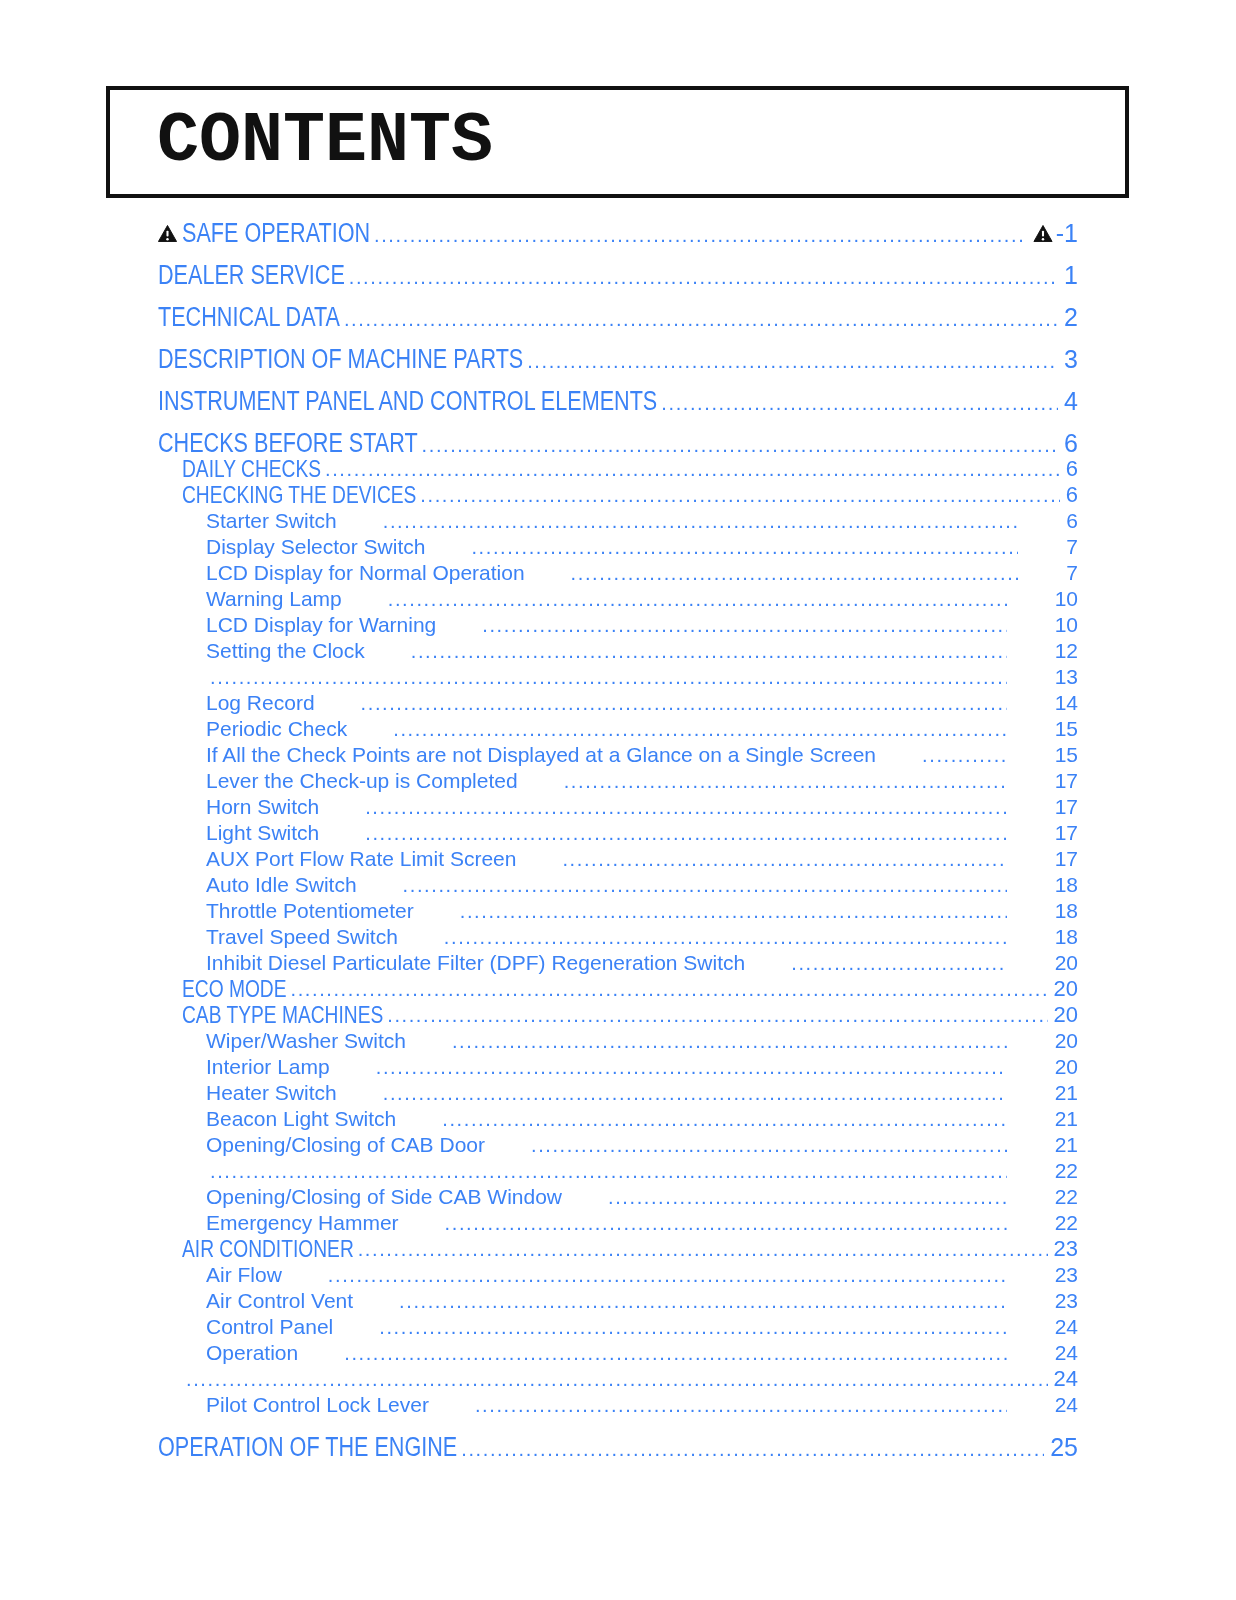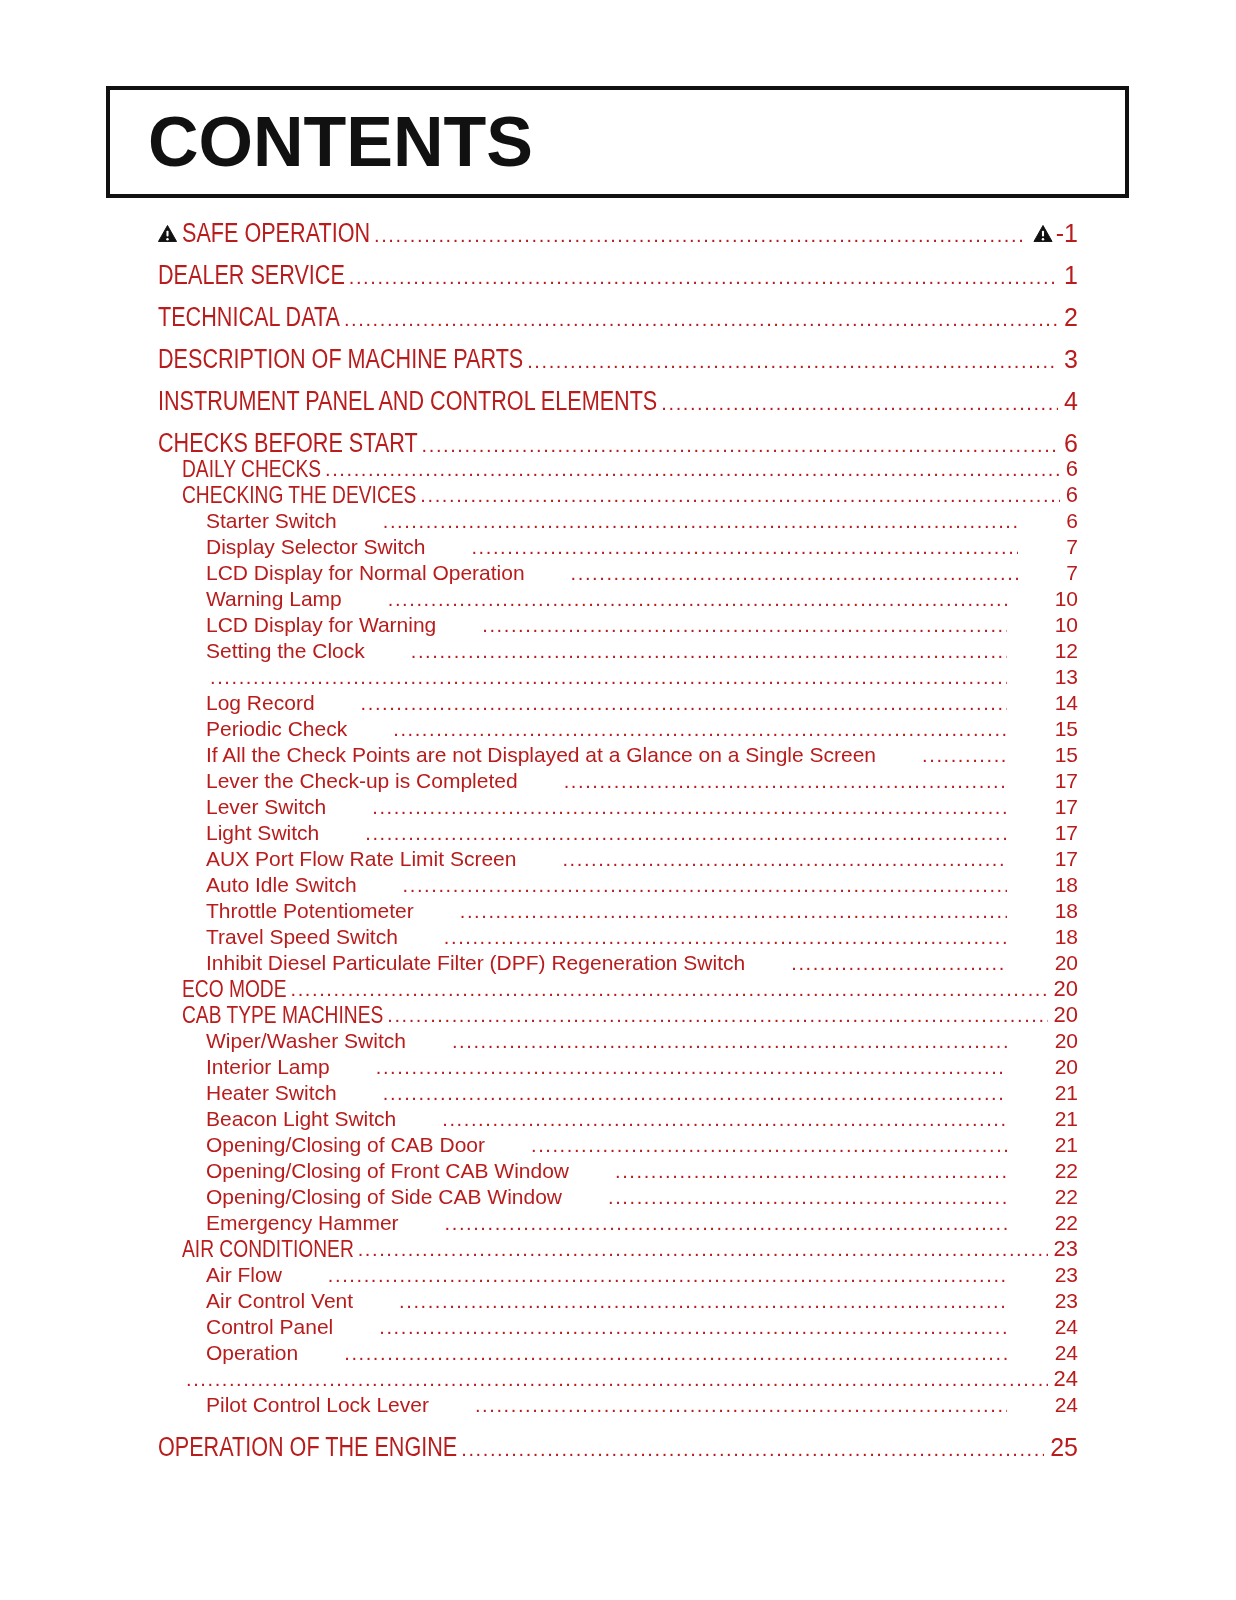--- a/index.html
+++ b/index.html
@@ -13,30 +13,30 @@
   .page{width:1236px;height:1600px;position:relative;background:#ffffff;}
   .title-box{
     position:absolute;left:106px;top:86px;
     width:1023px;height:112px;
     border:4px solid #111111;
     box-sizing:border-box;
     display:flex;align-items:center;
     padding-left:30px;
   }
   .title-box h1{
-    margin:8px;font-size:70px;font-weight:bold;
-    letter-spacing:0px;color:#111111;line-height:1;
+    margin:17px;font-size:70px;font-weight:bold;
+    letter-spacing:0px;color:#111111;line-height:1;font-family:Liberation Mono, monospace;
   }
   .toc{
     position:absolute;left:158px;top:204px;right:158px;
   }
   .row{
     display:flex;align-items:baseline;
     height:26px;line-height:26px;
-    color:#b91c1c;
+    color:#3b82f6;
   }
   .row.l1{margin-top:16px;font-size:27px;}
   .row.l2{padding-left:24px;font-size:24px;align-items:center;}
   .row.l3{padding-left:48px;font-size:21px;gap:42px;}
   .labelgrp{display:inline-flex;align-items:baseline;flex-shrink:0;white-space:nowrap;}
   .lbltxt{white-space:nowrap;display:inline-block;}
   .l1 .lbltxt,.l2 .lbltxt{transform:scaleX(0.80);transform-origin:left bottom;}
   .leader{
     flex:1;min-width:0;overflow:hidden;white-space:nowrap;
     font-size:20px;letter-spacing:1.6px;
@@ -230,21 +230,21 @@
         <span class="labelgrp">
           <span class="lbltxt">Lever the Check-up is Completed</span>
         </span>
         <span class="leader">............................................................................................................................................................................................................................................................................................................</span>
         <span class="pagegrp">
           <span>17</span>
         </span>
       </div>
       <div class="row l3">
         <span class="labelgrp">
-          <span class="lbltxt">Lever Switch</span>
+          <span class="lbltxt">Horn Switch</span>
         </span>
         <span class="leader">............................................................................................................................................................................................................................................................................................................</span>
         <span class="pagegrp">
           <span>17</span>
         </span>
       </div>
       <div class="row l3">
         <span class="labelgrp">
           <span class="lbltxt">Light Switch</span>
         </span>
@@ -355,23 +355,20 @@
       <div class="row l3">
         <span class="labelgrp">
           <span class="lbltxt">Opening/Closing of CAB Door</span>
         </span>
         <span class="leader">............................................................................................................................................................................................................................................................................................................</span>
         <span class="pagegrp">
           <span>21</span>
         </span>
       </div>
       <div class="row l3">
-        <span class="labelgrp">
-          <span class="lbltxt">Opening/Closing of Front CAB Window</span>
-        </span>
         <span class="leader">............................................................................................................................................................................................................................................................................................................</span>
         <span class="pagegrp">
           <span>22</span>
         </span>
       </div>
       <div class="row l3">
         <span class="labelgrp">
           <span class="lbltxt">Opening/Closing of Side CAB Window</span>
         </span>
         <span class="leader">............................................................................................................................................................................................................................................................................................................</span>

